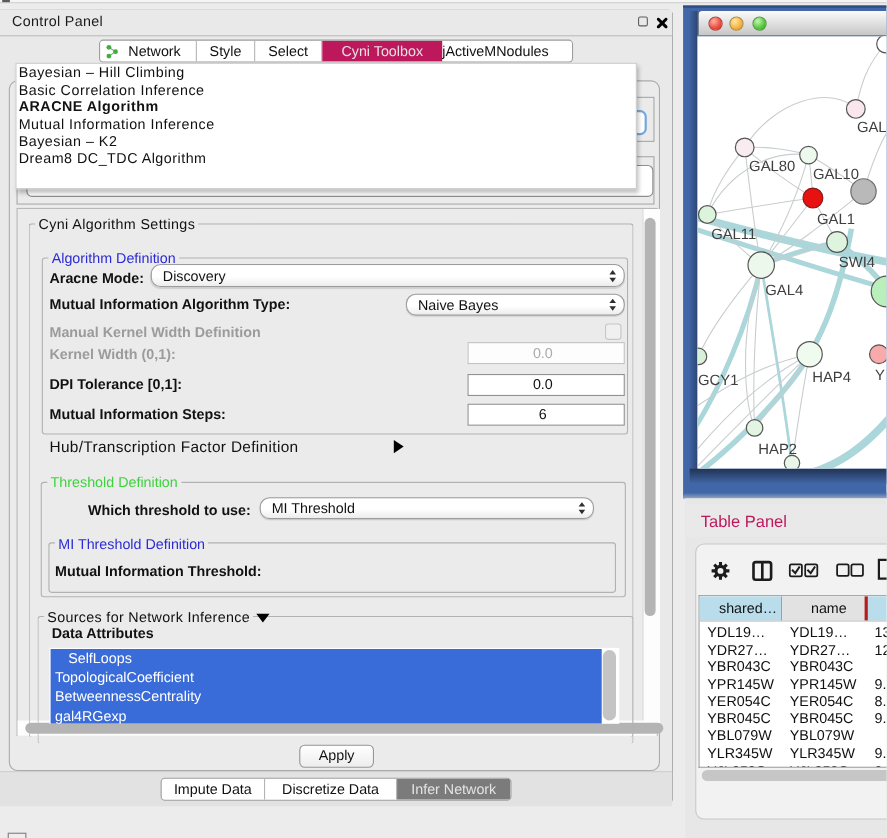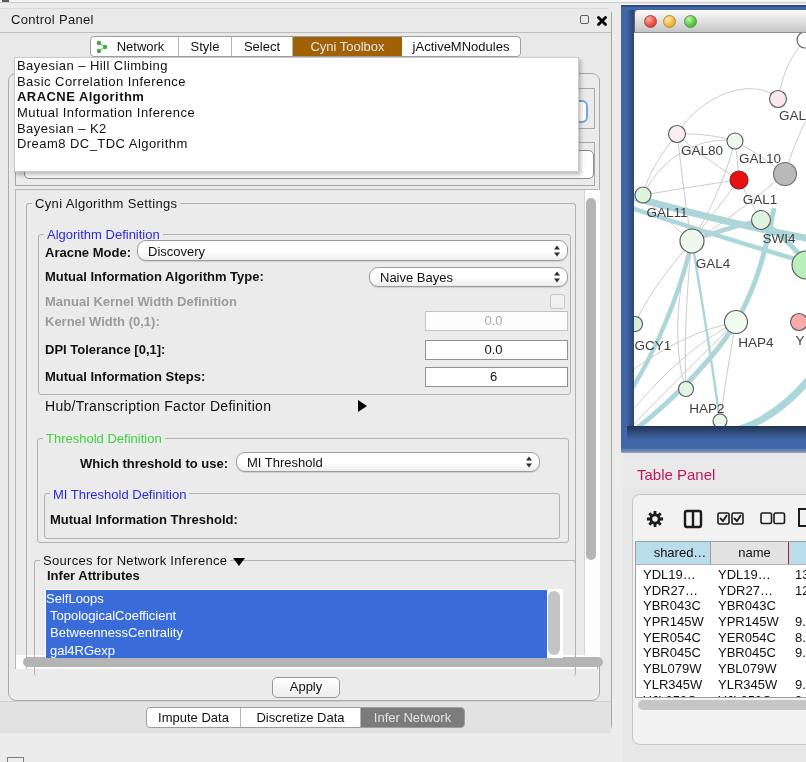--- a/index.html
+++ b/index.html
@@ -43,22 +43,22 @@
       <svg width="13" height="14" style="position:absolute;left:5px;top:2.5px">
         <line x1="3" y1="3" x2="9" y2="7" stroke="#9a9a9a" stroke-width="1"></line>
         <line x1="3" y1="11" x2="9" y2="7" stroke="#9a9a9a" stroke-width="1"></line>
         <circle cx="3" cy="3" r="2.2" fill="#3fae3f"></circle>
         <circle cx="3" cy="11" r="2.2" fill="#3fae3f"></circle>
         <circle cx="9" cy="7" r="2.2" fill="#3fae3f"></circle>
       </svg>
     </div>
     <div style="width:52px;line-height:19px;text-align:center;border-right:1px solid #b5b5b5">Style</div>
     <div style="width:60px;line-height:19px;text-align:center;border-right:1px solid #b5b5b5">Select</div>
-    <div style="width:109px;line-height:19px;text-align:center;background:#a16207;color:#e3e3e3">Cyni Toolbox</div>
-    <div style="width:118px;line-height:19px;text-align:center">jActiveMNodules</div>
+    <div style="width:109px;line-height:19px;text-align:center;background:#be185d;color:#e3e3e3">Cyni Toolbox</div>
+    <div style="width:118px;line-height:19px;">jActiveMNodules</div>
   </div>
 
   <div class="abs" style="left:15px;top:64px;width:592px;height:628px;border:1px solid #ababab;border-radius:8px;background:#ebebeb;box-sizing:border-box"></div>
 
   <div class="abs" style="left:22px;top:79px;width:580px;height:41px;border:1px solid #a8a8a8;background:#ebebeb;box-sizing:border-box"></div>
   <div class="abs" style="left:30px;top:91px;width:565px;height:23px;border:2.5px solid #74a7dc;border-radius:6px;background:#fff;box-sizing:border-box"></div>
   <div class="abs" style="left:22px;top:133px;width:580px;height:44px;border:1px solid #a8a8a8;background:#ebebeb;box-sizing:border-box"></div>
   <div class="abs" style="left:31px;top:141px;width:570px;height:29px;border:1px solid #8e8e8e;border-radius:5px;background:#fff;box-sizing:border-box"></div>
 
   <div class="abs" style="left:22px;top:180px;width:583px;height:480px;border:1px solid #b8b8b8;background:#ebebeb;box-sizing:border-box"></div>
@@ -112,25 +112,25 @@
     </div>
 
   <div class="gbox" style="left:51px;top:484px;width:514px;height:44px"></div>
   <div class="grouplab" style="left:57px;top:479px;color:#2b2bd6">MI Threshold Definition</div>
   <div class="rowlab b" style="left:57px;top:503px">Mutual Information Threshold:</div>
 
   <div class="gbox" style="left:41px;top:551px;width:540px;height:115px;border-bottom:none"></div>
   <div class="grouplab" style="left:47px;top:545px;letter-spacing:0.3px">Sources for Network Inference</div>
   <div class="abs" style="left:240px;top:549px;width:0;height:0;border-left:6.5px solid transparent;border-right:6.5px solid transparent;border-top:8px solid #000"></div>
 
-  <div class="rowlab b" style="left:54px;top:559px">Infer Attributes</div>
+  <div class="rowlab b" style="left:54px;top:559px">Data Attributes</div>
 
   <div class="abs" style="left:52px;top:580px;width:518px;height:69px;background:#fff;overflow:hidden">
     <div class="abs" style="left:1px;top:1px;width:501px;height:68px;background:#3a6cd9;color:#fff">
-      <div style="padding-left:0;line-height:17.2px">SelfLoops</div>
+      <div style="padding-left:16px;line-height:17.2px">SelfLoops</div>
       <div style="padding-left:4px;line-height:17.2px">TopologicalCoefficient</div>
       <div style="padding-left:4px;line-height:17.2px">BetweennessCentrality</div>
       <div style="padding-left:4px;line-height:17.2px">gal4RGexp</div>
     </div>
     <div class="abs" style="left:503px;top:2px;width:12px;height:64px;background:#c4c4c4;border-radius:6px"></div>
   </div>
 
   <div class="abs" style="left:279px;top:668px;width:66px;height:19px;border:1px solid #989898;border-radius:5px;background:linear-gradient(#ffffff,#ededed);text-align:center;line-height:18px;font-size:13px">Apply</div>
 
   <div class="abs" style="left:0;top:692px;width:618px;height:31px;background:#e2e2e2;border-top:1px solid #cfcfcf"></div>
@@ -266,21 +266,21 @@
         <rect x="128" y="18" width="10.5" height="10.5" rx="1.5"></rect>
         <rect x="141" y="18" width="10.5" height="10.5" rx="1.5"></rect>
         <path d="M 166,14 h 8 l 4,4 v 13 h -12 z" stroke-width="2"></path>
       </g>
     </g>
   </svg>
 
   <div class="abs" style="left:2px;top:46px;width:178px;height:157px;border:1px solid #9f9f9f;border-right:none;background:#fff;overflow:hidden;box-sizing:border-box">
     <div style="display:flex;height:22px;border-bottom:1px solid #b5b5b5">
       <div style="width:75px;background:#b9ddeb;border-right:1px solid #9f9f9f;text-align:center;line-height:22px;box-sizing:border-box;padding-left:14px">shared…</div>
-      <div style="width:78px;background:#e2e2e2;border-right:1px solid #b91c1c;text-align:center;line-height:22px;box-sizing:border-box;padding-left:10px">name</div>
+      <div style="width:78px;background:#e2e2e2;border-right:3px solid #b91c1c;text-align:center;line-height:22px;box-sizing:border-box;padding-left:10px">name</div>
       <div style="flex:1;background:#b9ddeb"></div>
     </div>
     <div style="font-size:13px;padding-top:2px">
       <div style="display:flex;height:15.7px;line-height:15.6px">
           <div style="width:75px;padding-left:7px;box-sizing:border-box">YDL19…</div>
           <div style="width:78px;padding-left:7px;box-sizing:border-box">YDL19…</div>
           <div style="flex:1;padding-left:6px">13</div>
         </div>
       <div style="display:flex;height:15.7px;line-height:15.6px">
           <div style="width:75px;padding-left:7px;box-sizing:border-box">YDR27…</div>

